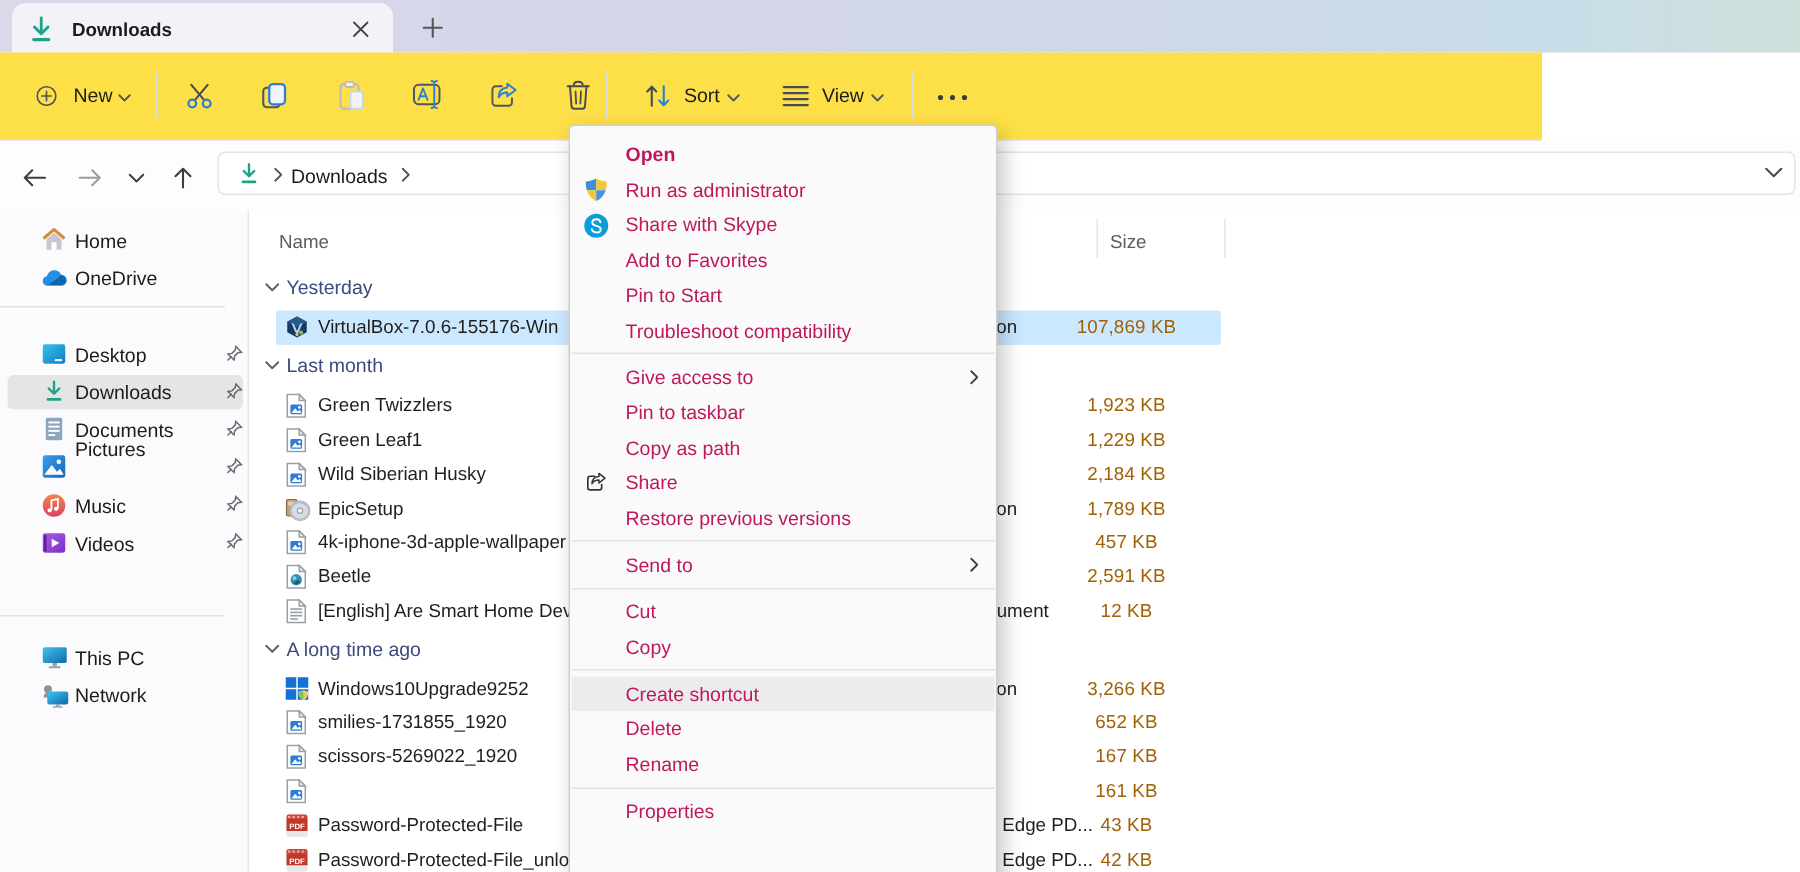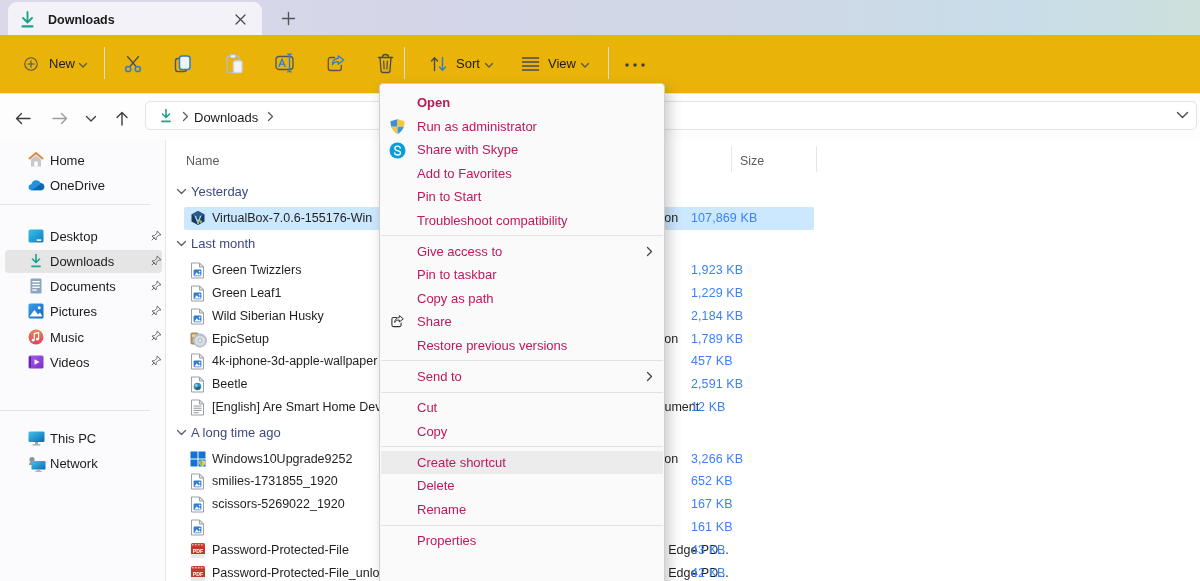--- a/index.html
+++ b/index.html
@@ -1,38 +1,38 @@
 <!DOCTYPE html>
 <html><head><meta charset="utf-8"><style>
 *{margin:0;padding:0;box-sizing:border-box}
 html,body{width:1200px;height:581px;overflow:hidden;font-family:"Liberation Sans",sans-serif;background:#fff}
 .abs{position:absolute}
 #titlebar{position:absolute;left:0;top:0;width:1200px;height:35px;background:linear-gradient(90deg,#dad8e9 0%,#d3d6e8 40%,#cfd8e7 65%,#c8dde9 85%,#cde0dc 100%)}
 #tab{position:absolute;left:8px;top:2px;width:254px;height:33px;background:#f3f2f9;border-radius:9px 9px 0 0}
 #tab .ttxt{position:absolute;left:40px;top:11px;font-size:12.5px;font-weight:bold;color:#1b1b1b;letter-spacing:0}
-#toolbar{position:absolute;left:0;top:35px;width:1200px;height:59px;background:#eab308;border-bottom:1px solid #e5e4ec}
+#toolbar{position:absolute;left:0;top:35px;width:1028px;height:59px;background:#fde047;border-bottom:1px solid #e5e4ec}
 .tsep{position:absolute;top:12px;width:1px;height:32px;background:#dddce4}
 .tbtxt{position:absolute;top:21px;font-size:13px;color:#1b1b1b}
 #addrrow{position:absolute;left:0;top:94px;width:1200px;height:46px;background:#fdfdfe}
 #addrbox{position:absolute;left:145px;top:7px;width:1052px;height:29px;background:#fff;border:1px solid #e3e3e8;border-radius:5px}
 #content{position:absolute;left:0;top:140px;width:1200px;height:441px;background:#fff}
 #sidebar{position:absolute;left:0;top:0;width:166px;height:441px;background:#fbfbfd;border-right:1px solid #e8e8ec}
 .sbitem{position:absolute;left:50px;font-size:13px;color:#1b1b1b;white-space:nowrap}
 .sbsel{position:absolute;left:5px;top:110px;width:157px;height:23px;background:#e5e5e6;border-radius:4px}
 .sbsep{position:absolute;left:0px;width:150px;height:1px;background:#e4e4e6}
 .sbicon{position:absolute;left:28px}
 .pin{position:absolute;left:151px}
 #main{position:absolute;left:166px;top:0;width:1034px;height:441px}
 .colhead{position:absolute;top:14px;font-size:12.5px;color:#5d5d5d}
 .hsep{position:absolute;top:6px;width:1px;height:26px;background:#e6e6e8}
 .grp{position:absolute;font-size:13px;color:#3d4a80;white-space:nowrap;line-height:22px}
 .grpchev{position:absolute;color:#3e4c80}
 .frow{position:absolute;font-size:12.5px;color:#1f1f1f;white-space:nowrap;line-height:22px}
 .ficon{position:absolute}
-.fsize{position:absolute;width:120px;text-align:left;font-size:12.5px;color:#3b82f6;line-height:22px;letter-spacing:0.1px}
+.fsize{position:absolute;width:120px;text-align:center;font-size:12.5px;color:#a16207;line-height:22px;letter-spacing:0.1px}
 .ftype{position:absolute;font-size:12.5px;color:#1f1f1f;white-space:nowrap;line-height:22px}
 #selband{position:absolute;left:18px;top:67px;width:630px;height:23px;background:#cce8ff;border-radius:2px}
 #menu{position:absolute;left:379px;top:83px;width:286px;height:512px;background:#fafafa;border:1px solid #cfcfd2;box-shadow:4px 6px 14px rgba(0,0,0,0.22);padding-top:7px;border-radius:4px}
 .mi{position:relative;height:23.5px;line-height:23.5px;font-size:13px;color:#be185d;padding-left:37px;white-space:nowrap}
 .msep{height:1px;background:#e2e2e2;margin:3.3px 1px 3.4px 1px}
 .mico{position:absolute;left:9px;top:3.5px;width:17px;height:17px}
 .marrow{position:absolute;right:11px;top:6.5px}
 .mhl{background:#ececec;border-radius:0px;margin:0 1px;padding-left:36px}
 svg{display:block}
 </style></head>
@@ -201,21 +201,21 @@
         <defs>
           <linearGradient id="pic" x1="0" y1="0" x2="1" y2="1">
             <stop offset="0" stop-color="#3aa0e8"></stop>
             <stop offset="1" stop-color="#1265c0"></stop>
           </linearGradient>
         </defs>
         <rect x="0.5" y="0.5" width="15" height="15" rx="1.6" fill="url(#pic)"></rect>
         <circle cx="11.2" cy="4.8" r="1.5" fill="#fff"></circle>
         <path d="M1.5 13.5 L6.5 7 L10 11.5 L12 9.5 L14.5 13.5 Z" fill="#fff"></path>
       </svg>
-    <span class="sbitem" style="top:164px">Pictures</span>
+    <span class="sbitem" style="top:152px">Pictures</span>
 
     <svg class="sbicon" style="top:189px" width="16" height="16" viewBox="0 0 16 16">
         <defs>
           <linearGradient id="mus" x1="0" y1="0" x2="0" y2="1">
             <stop offset="0" stop-color="#ef8550"></stop>
             <stop offset="1" stop-color="#d9435e"></stop>
           </linearGradient>
         </defs>
         <circle cx="8" cy="8" r="7.5" fill="url(#mus)"></circle>
         <path d="M6.3 11.2 V4.6 L10.6 3.6 V10.2" stroke="#fff" stroke-width="1.2" fill="none"></path>

